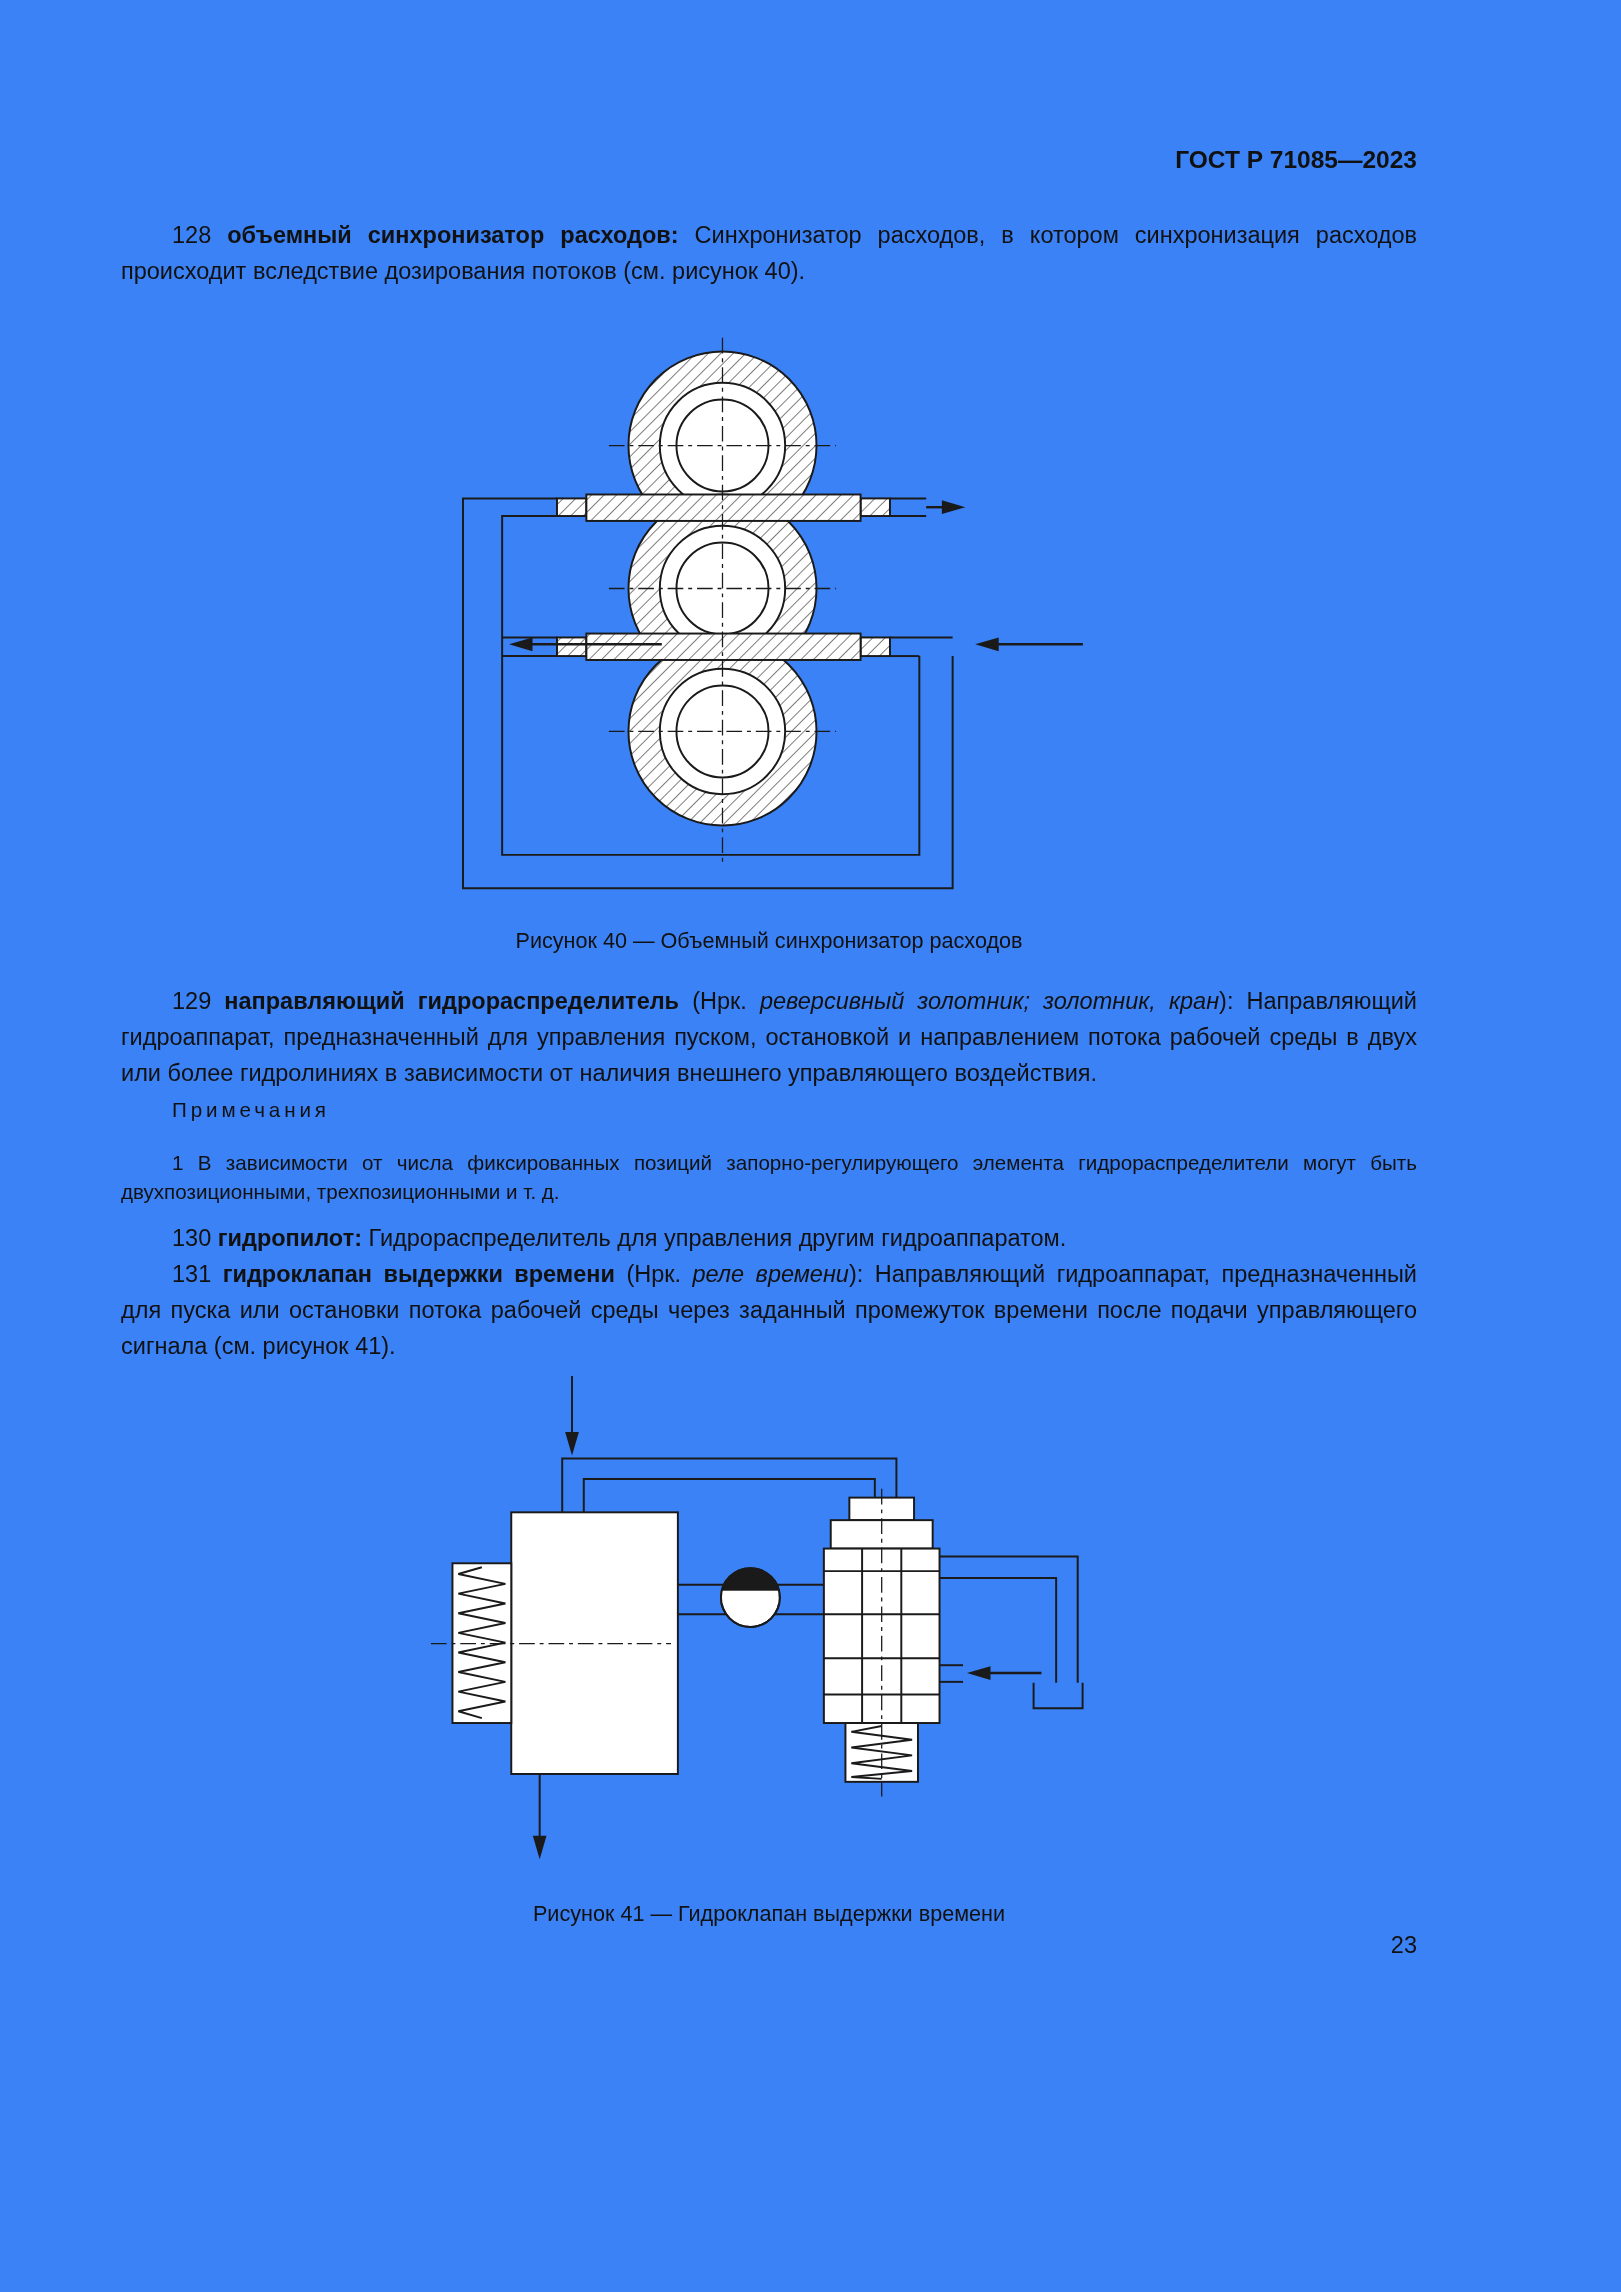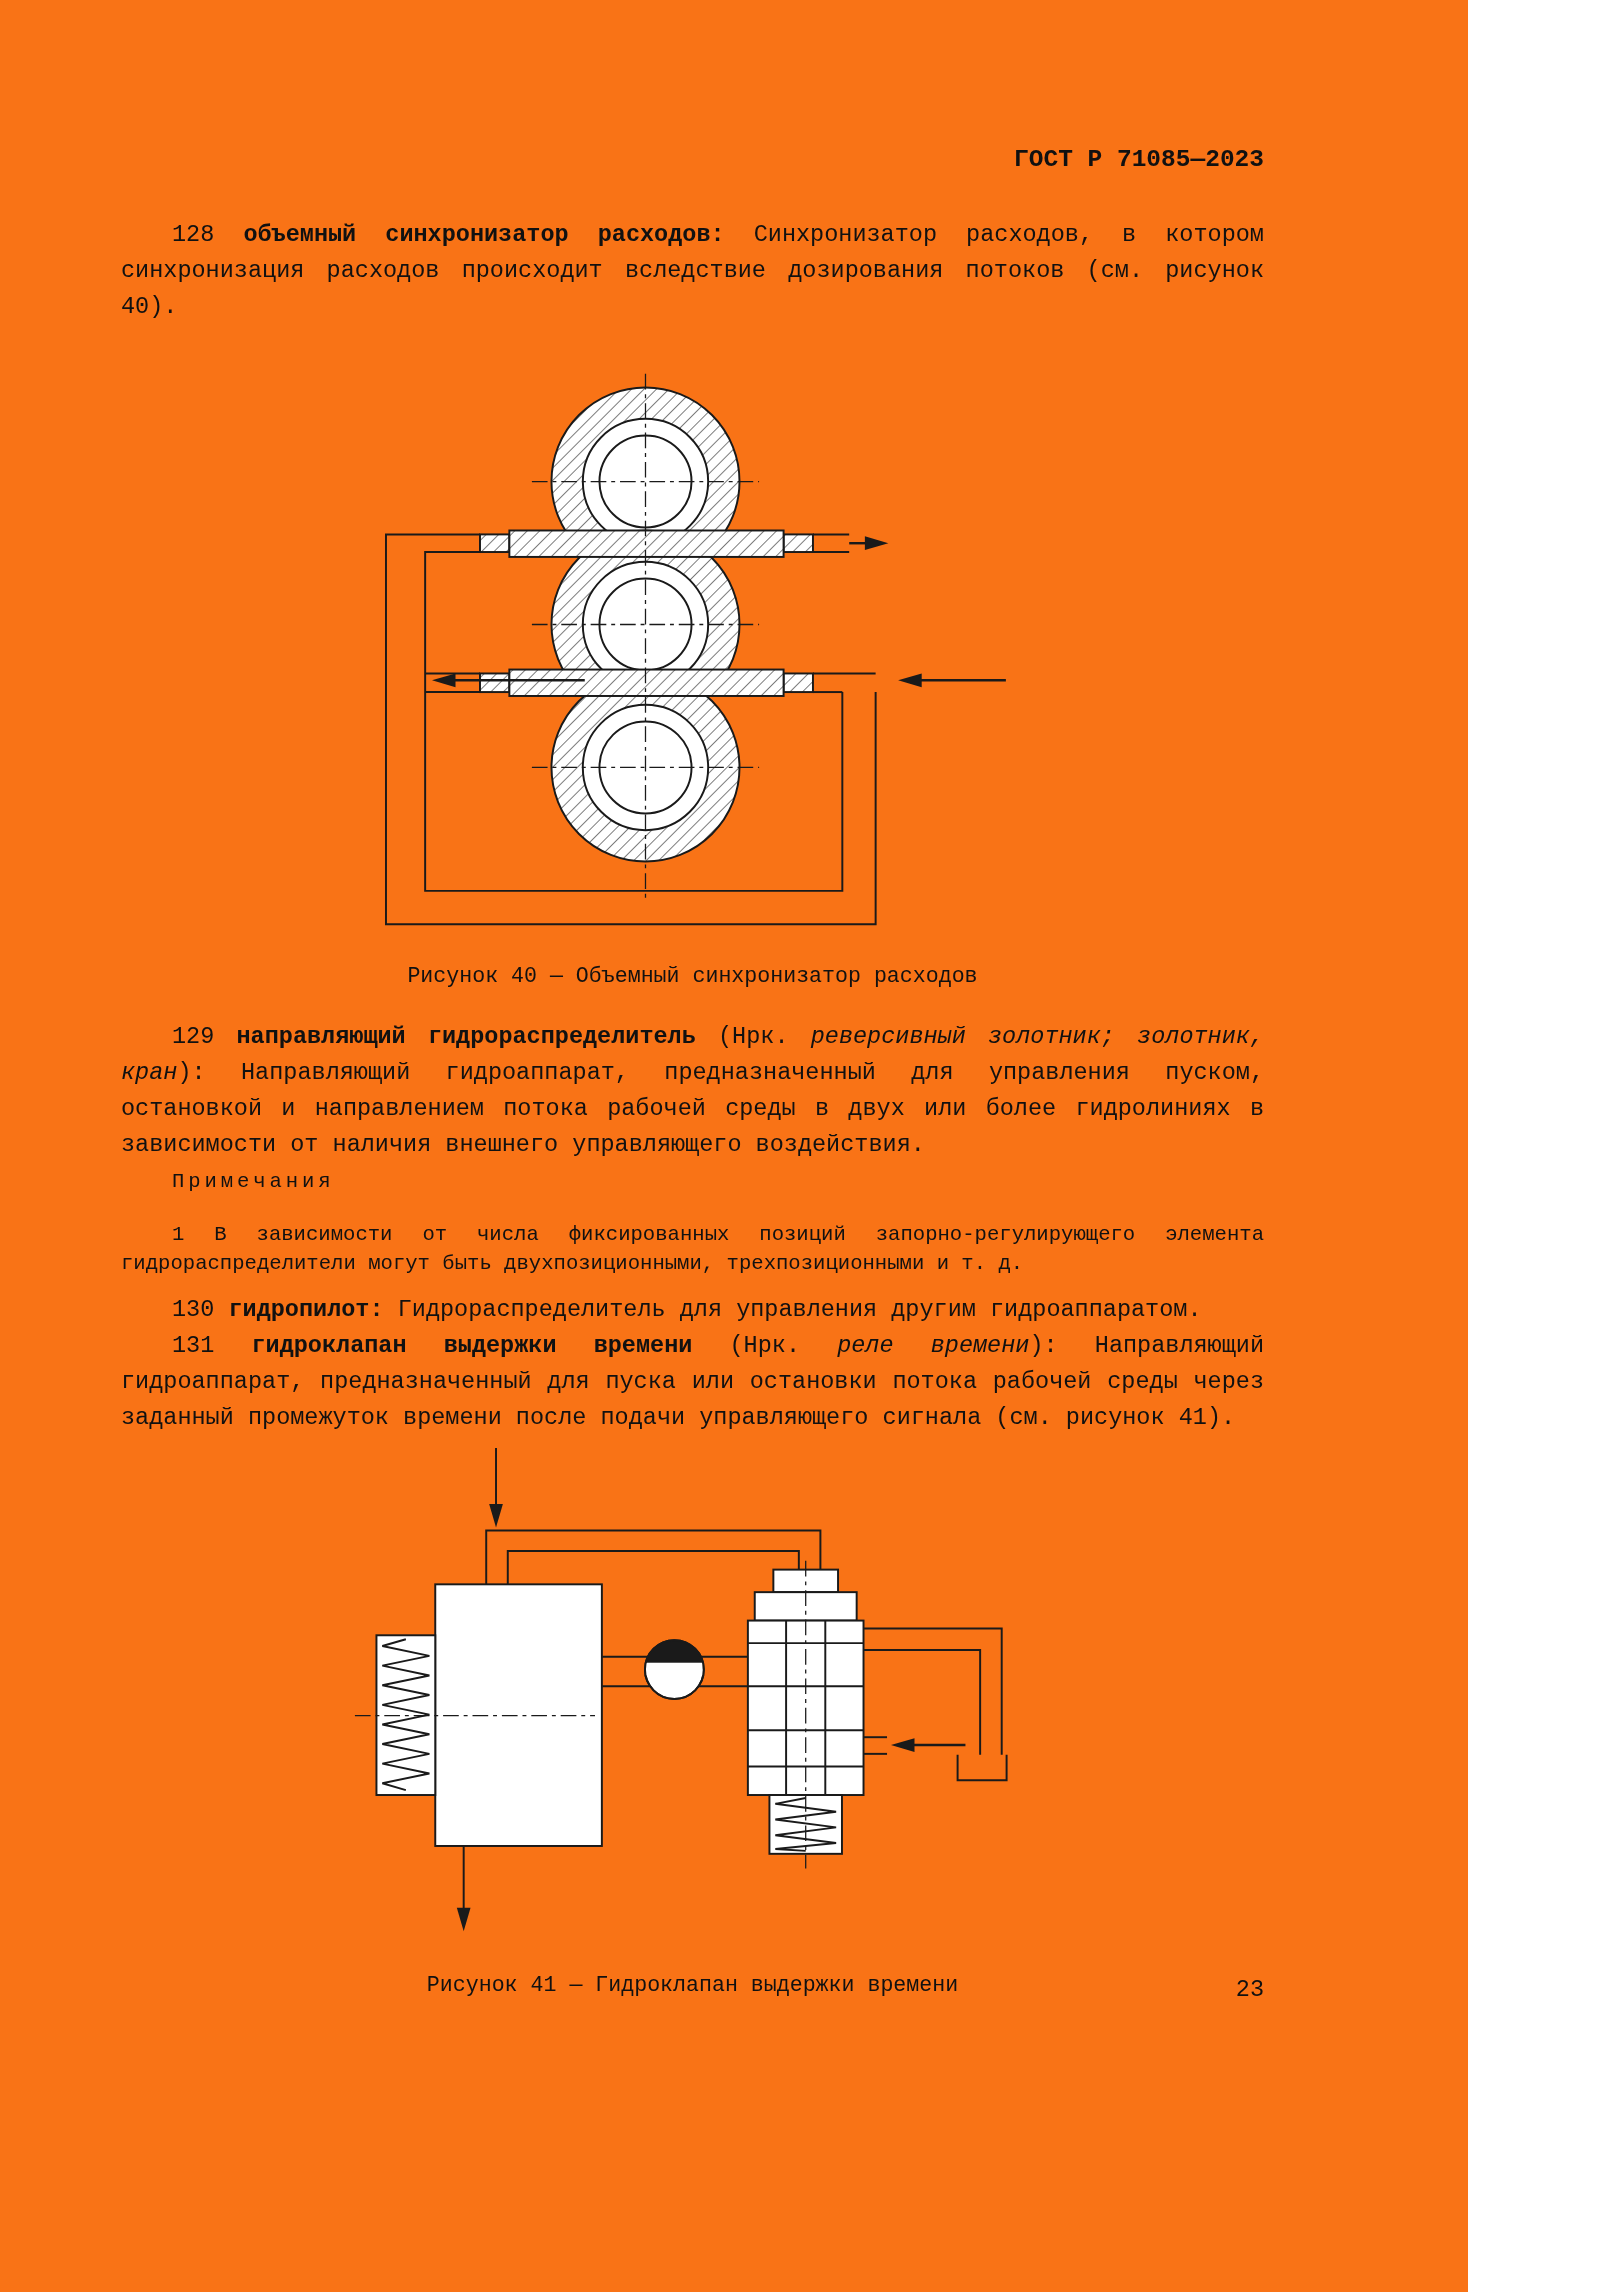--- a/index.html
+++ b/index.html
@@ -1,19 +1,19 @@
 <!DOCTYPE html>
 <html lang="ru"><head>
 <meta charset="utf-8">
 <style>
   * { margin:0; padding:0; box-sizing:border-box; }
   body { background:#ffffff; }
   .page {
-    width:1468px; height:2293px; position:relative; background:#f97316;
-    font-family:Liberation Mono, monospace; color:#111111;
+    width:1621px; height:2293px; position:relative; background:#3b82f6;
+    font-family:Liberation Sans, sans-serif; color:#111111;
     overflow:hidden;
   }
   .content { padding:145px 204px 0 121px; }
   .doc-header {
     text-align:right; font-weight:bold; font-size:24.5px; line-height:29px;
     margin-bottom:43px;
   }
   p.term {
     font-size:23.5px; line-height:36px; text-align:justify; text-indent:51px;
   }
@@ -30,21 +30,21 @@
   .cap41 { margin-top:19px; }
   .notes-heading {
     font-size:20.6px; line-height:27.4px; letter-spacing:3.9px;
     padding-left:51px; margin-top:5px;
   }
   p.note {
     font-size:20.6px; line-height:29px; text-align:justify; text-indent:51px;
     margin-top:24px;
   }
   .page-number {
-    position:absolute; top:1976px; right:204px; font-size:23.5px;
+    position:absolute; top:1932px; right:204px; font-size:23.5px;
   }
 </style>
 </head>
 <body>
 
 <div class="page">
   <div class="content">
 
     <div class="doc-header">ГОСТ Р 71085—2023</div>
 

